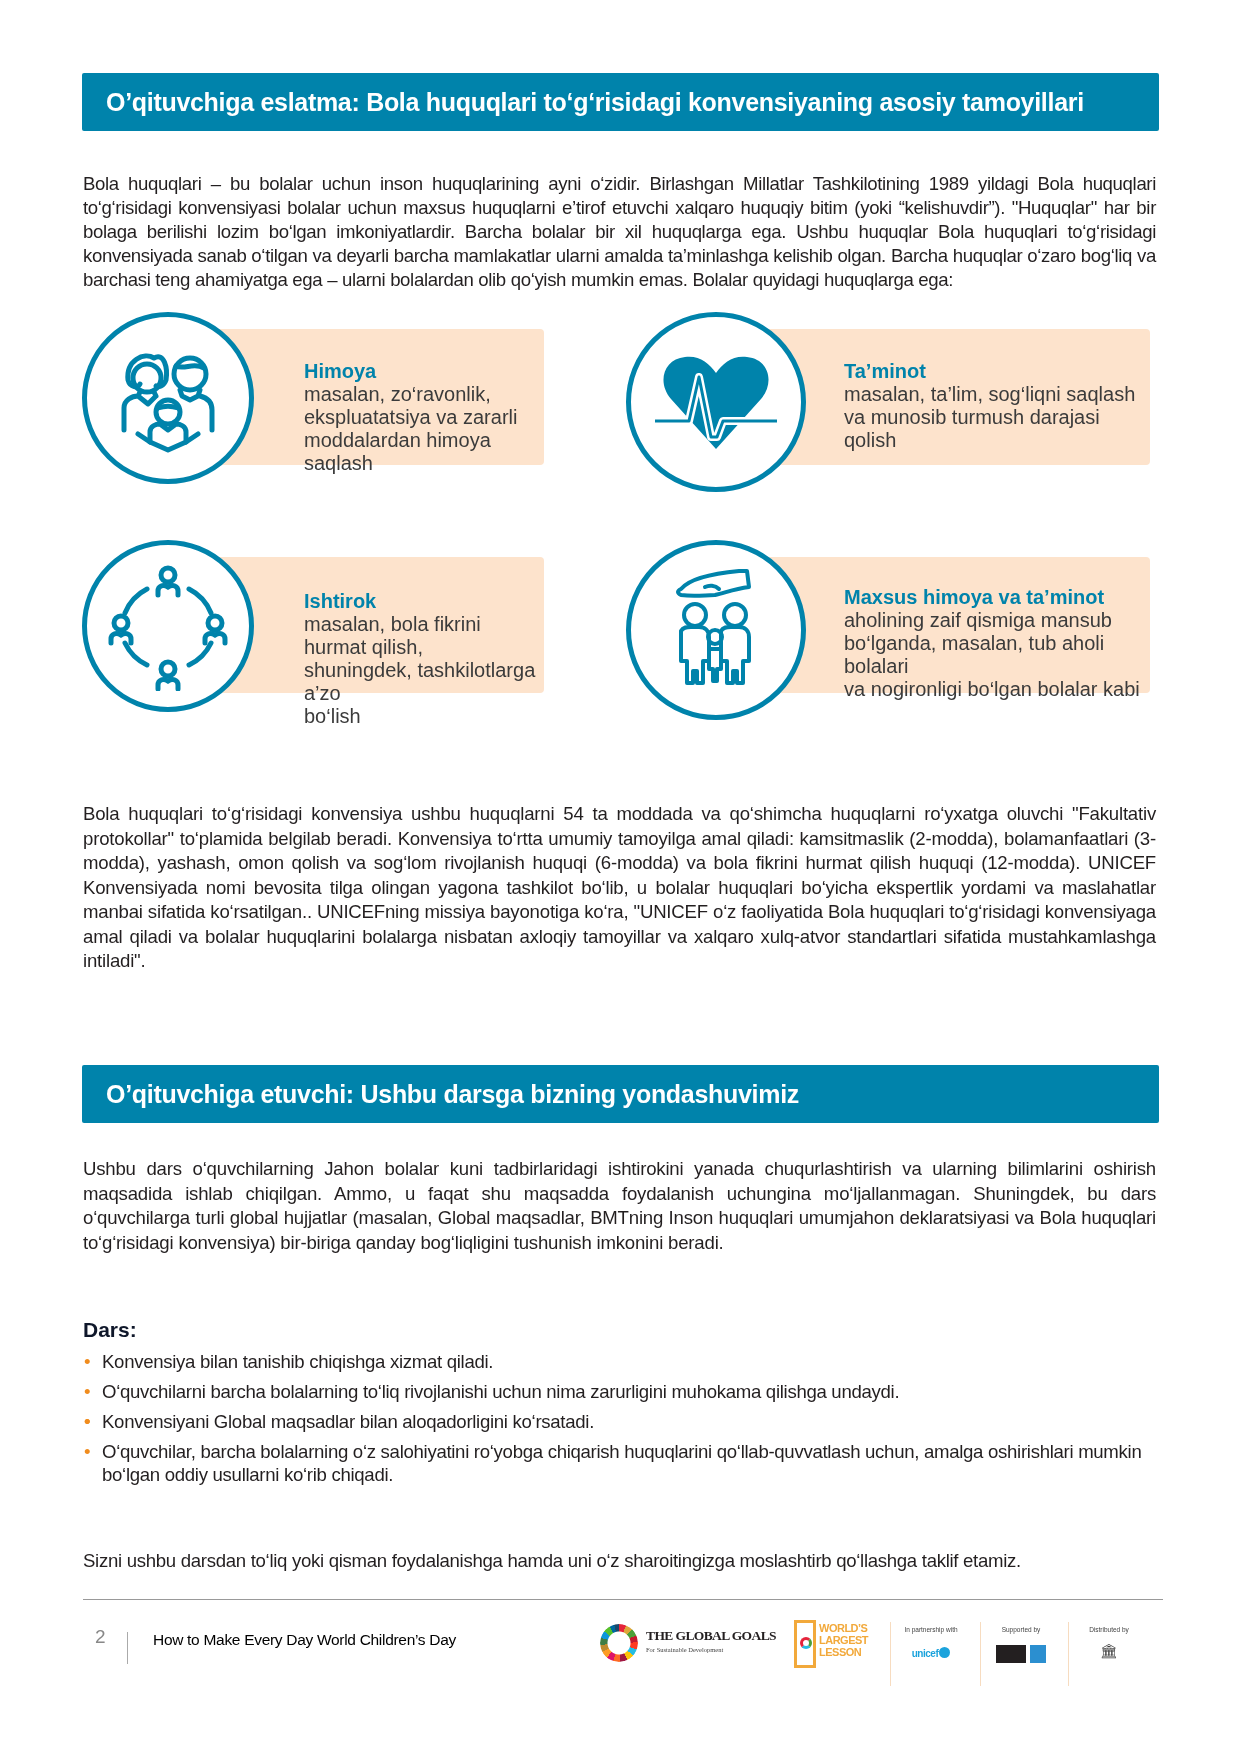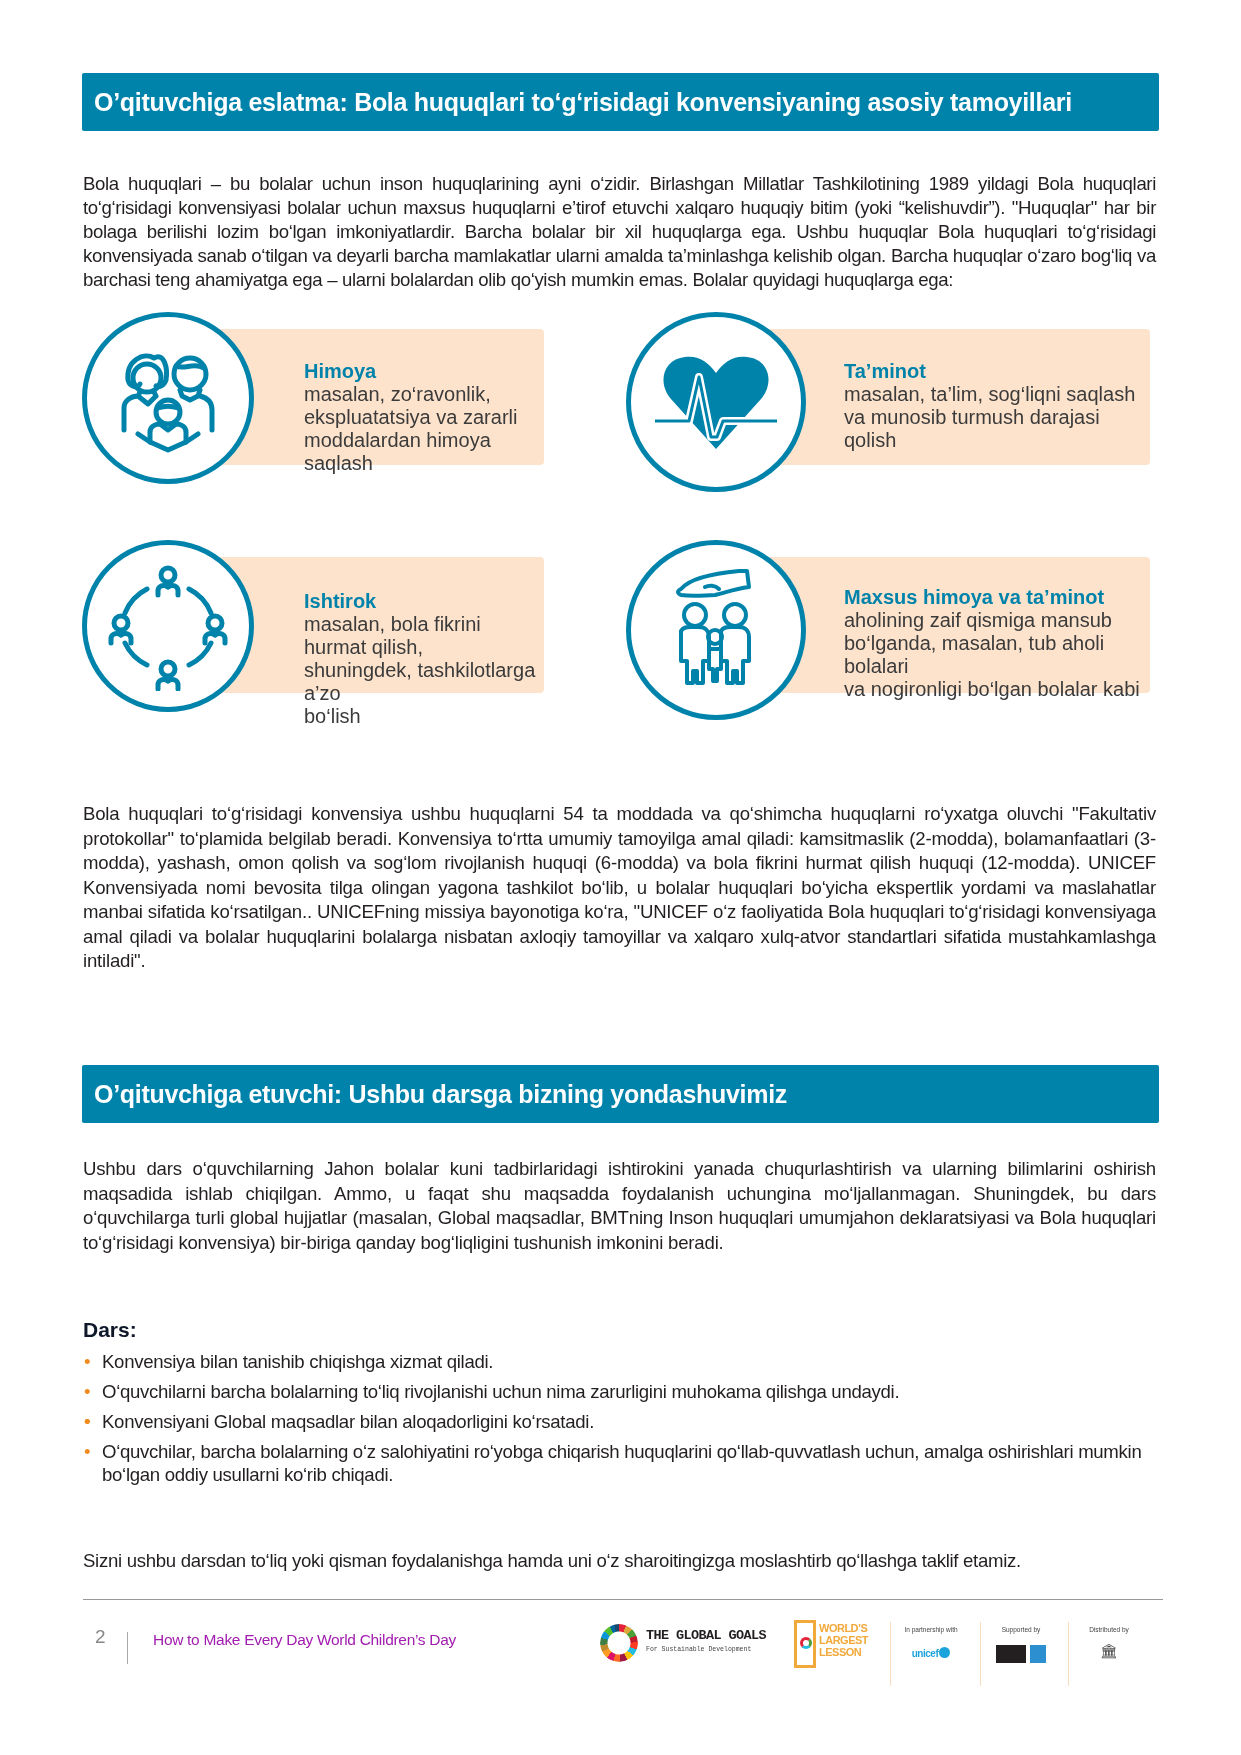--- a/index.html
+++ b/index.html
@@ -1,48 +1,48 @@
 <!DOCTYPE html>
 <html><head>
   <meta charset="utf-8">
   <style>
     html, body { margin: 0; padding: 0; background: #ffffff; }
     body { width: 1241px; height: 1755px; position: relative; overflow: hidden;
            font-family: "Liberation Sans", sans-serif; color: #231f20; }
     .banner { position: absolute; left: 82px; width: 1077px; height: 58px; background: #0083ab;
               border-radius: 2px; color: #fff; font-weight: bold; font-size: 25px;
-              display: flex; align-items: center; padding-left: 12px; box-sizing: border-box;
+              display: flex; align-items: center; padding-left: 24px; box-sizing: border-box;
               font-family: "Liberation Sans", sans-serif; letter-spacing: -0.3px; }
     .para { position: absolute; left: 83px; width: 1073px; font-size: 18.6px; line-height: 24px;
             text-align: justify; color: #231f20; }
     .para.tight { letter-spacing: -0.35px; margin-top: 20px; }
     .card { position: absolute; width: 440px; height: 136px; }
     .card .bg { position: absolute; right: 0; top: 20px; width: 360px; height: 136px;
                 background: #fde3cc; border-radius: 4px; }
     .card .circle { position: absolute; left: 0; top: 0; width: 172px; height: 172px;
                     border-radius: 50%; border: 5px solid #0083ab; background: #fff; box-sizing: border-box;
                     display: flex; align-items: center; justify-content: center; }
     .card .txt { position: absolute; left: 222px; font-size: 20px; line-height: 23px; color: #3b3b3b; }
     .card .txt .t { color: #0083ab; font-weight: bold; }
     .dars { position: absolute; left: 83px; top: 1318px; color: #0f172a; font-weight: bold; font-size: 21px; }
     ul.bul { position: absolute; left: 83px; top: 1350px; width: 1080px; margin: 0; padding: 0; list-style: none;
              font-size: 18.6px; line-height: 23px; letter-spacing: -0.3px; }
     ul.bul li { position: relative; padding-left: 19px; margin-bottom: 7px; }
     ul.bul li .dot { position: absolute; left: 1px; top: 0; color: #f08c1d; }
     .rule { position: absolute; left: 83px; top: 1599px; width: 1080px; height: 1px; background: #999; }
     .pagenum { position: absolute; left: 95px; top: 1626px; font-size: 19px; color: #888; }
     .vsep { position: absolute; left: 127px; top: 1632px; width: 1px; height: 32px; background: #aaa; }
-    .foottitle { position: absolute; left: 153px; top: 1631px; font-size: 15.5px; color: #a21caf; letter-spacing: -0.3px; }
+    .foottitle { position: absolute; left: 153px; top: 1631px; font-size: 15.5px; color: #000000; letter-spacing: -0.3px; }
     .logos { position: absolute; left: 600px; top: 1612px; width: 560px; height: 80px; }
     .gg { position: absolute; left: 0; top: 12px; display: flex; align-items: center; }
     .gg .ring { width: 38px; height: 38px; border-radius: 50%;
                 background: conic-gradient(#e5243b 0 22deg,#dda63a 22deg 44deg,#4c9f38 44deg 66deg,#c5192d 66deg 88deg,#ff3a21 88deg 110deg,#26bde2 110deg 132deg,#fcc30b 132deg 154deg,#a21942 154deg 176deg,#fd6925 176deg 198deg,#dd1367 198deg 220deg,#fd9d24 220deg 242deg,#bf8b2e 242deg 264deg,#3f7e44 264deg 286deg,#0a97d9 286deg 308deg,#56c02b 308deg 330deg,#00689d 330deg 345deg,#19486a 345deg 360deg);
                 -webkit-mask: radial-gradient(circle, transparent 11px, #000 12px);
                         mask: radial-gradient(circle, transparent 11px, #000 12px); }
-    .gg .name { margin-left: 8px; font-weight: bold; font-size: 13.5px; color: #231f20; letter-spacing: -0.6px; line-height: 14px; font-family: Liberation Mono, monospace; }
+    .gg .name { margin-left: 8px; font-weight: bold; font-size: 13.5px; color: #231f20; letter-spacing: -0.6px; line-height: 14px; font-family: Liberation Serif, serif; }
     .gg .sub { font-size: 6.5px; font-weight: normal; color: #444; letter-spacing: 0; }
     .wll { position: absolute; left: 192px; top: 0; width: 80px; height: 80px; }
     .wll .box { position: absolute; left: 2px; top: 8px; width: 22px; height: 48px; border: 3px solid #f2a93b; box-sizing: border-box; background: #fff; }
     .wll .box .mini { position: absolute; left: 3px; top: 14px; width: 12px; height: 12px; border-radius: 50%; border: 3px solid #e5243b; border-right-color: #4c9f38; border-bottom-color: #26bde2; box-sizing: border-box; }
     .wll .words { position: absolute; left: 27px; top: 10px; color: #f2a93b; font-weight: bold; font-size: 11px; line-height: 12px; letter-spacing: -0.5px; }
     .partner { position: absolute; top: 10px; width: 80px; height: 64px; border-left: 1px solid #f7dcc0; text-align: center; }
     .partner .lbl { font-size: 6.5px; color: #444; margin-top: 4px; }
     .unicef { color: #1ca3dc; font-weight: bold; font-size: 10px; margin-top: 14px; letter-spacing: -0.5px; }
     .unicef .globe { display: inline-block; width: 11px; height: 11px; border-radius: 50%; background: #1ca3dc; vertical-align: -1px; margin-left: 1px; }
     .sup { display: flex; justify-content: center; align-items: center; margin-top: 12px; gap: 4px; }

